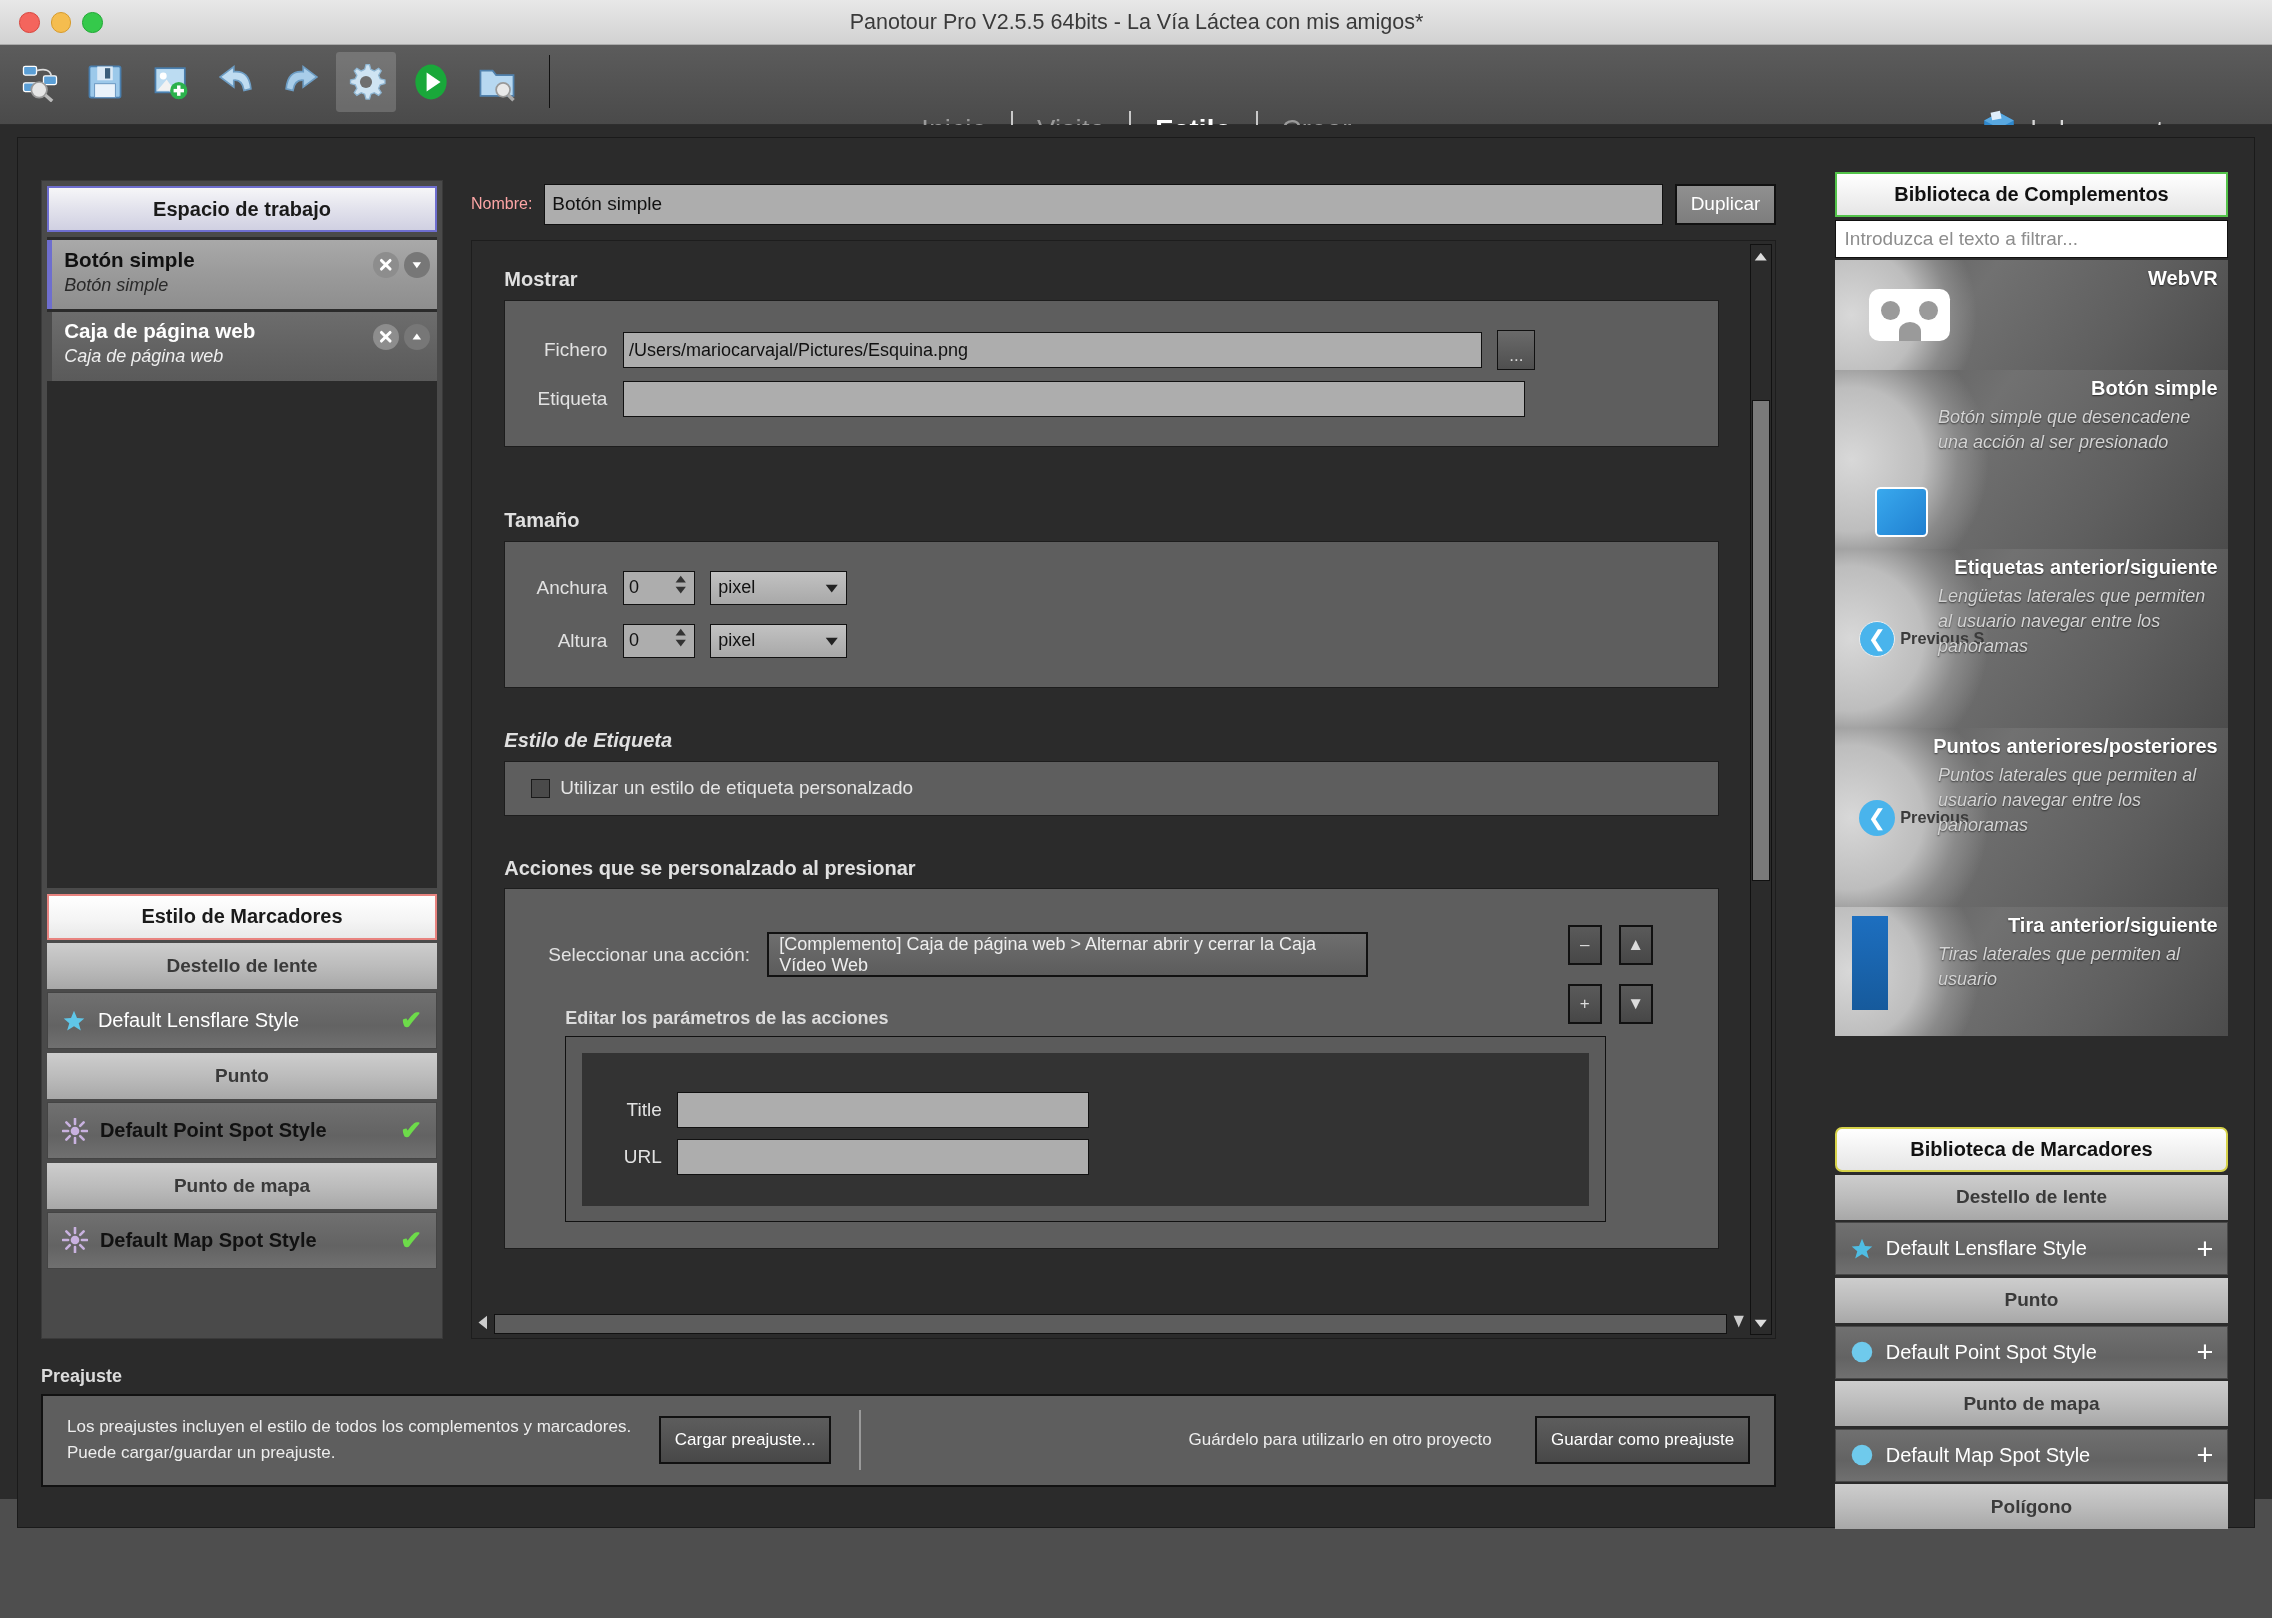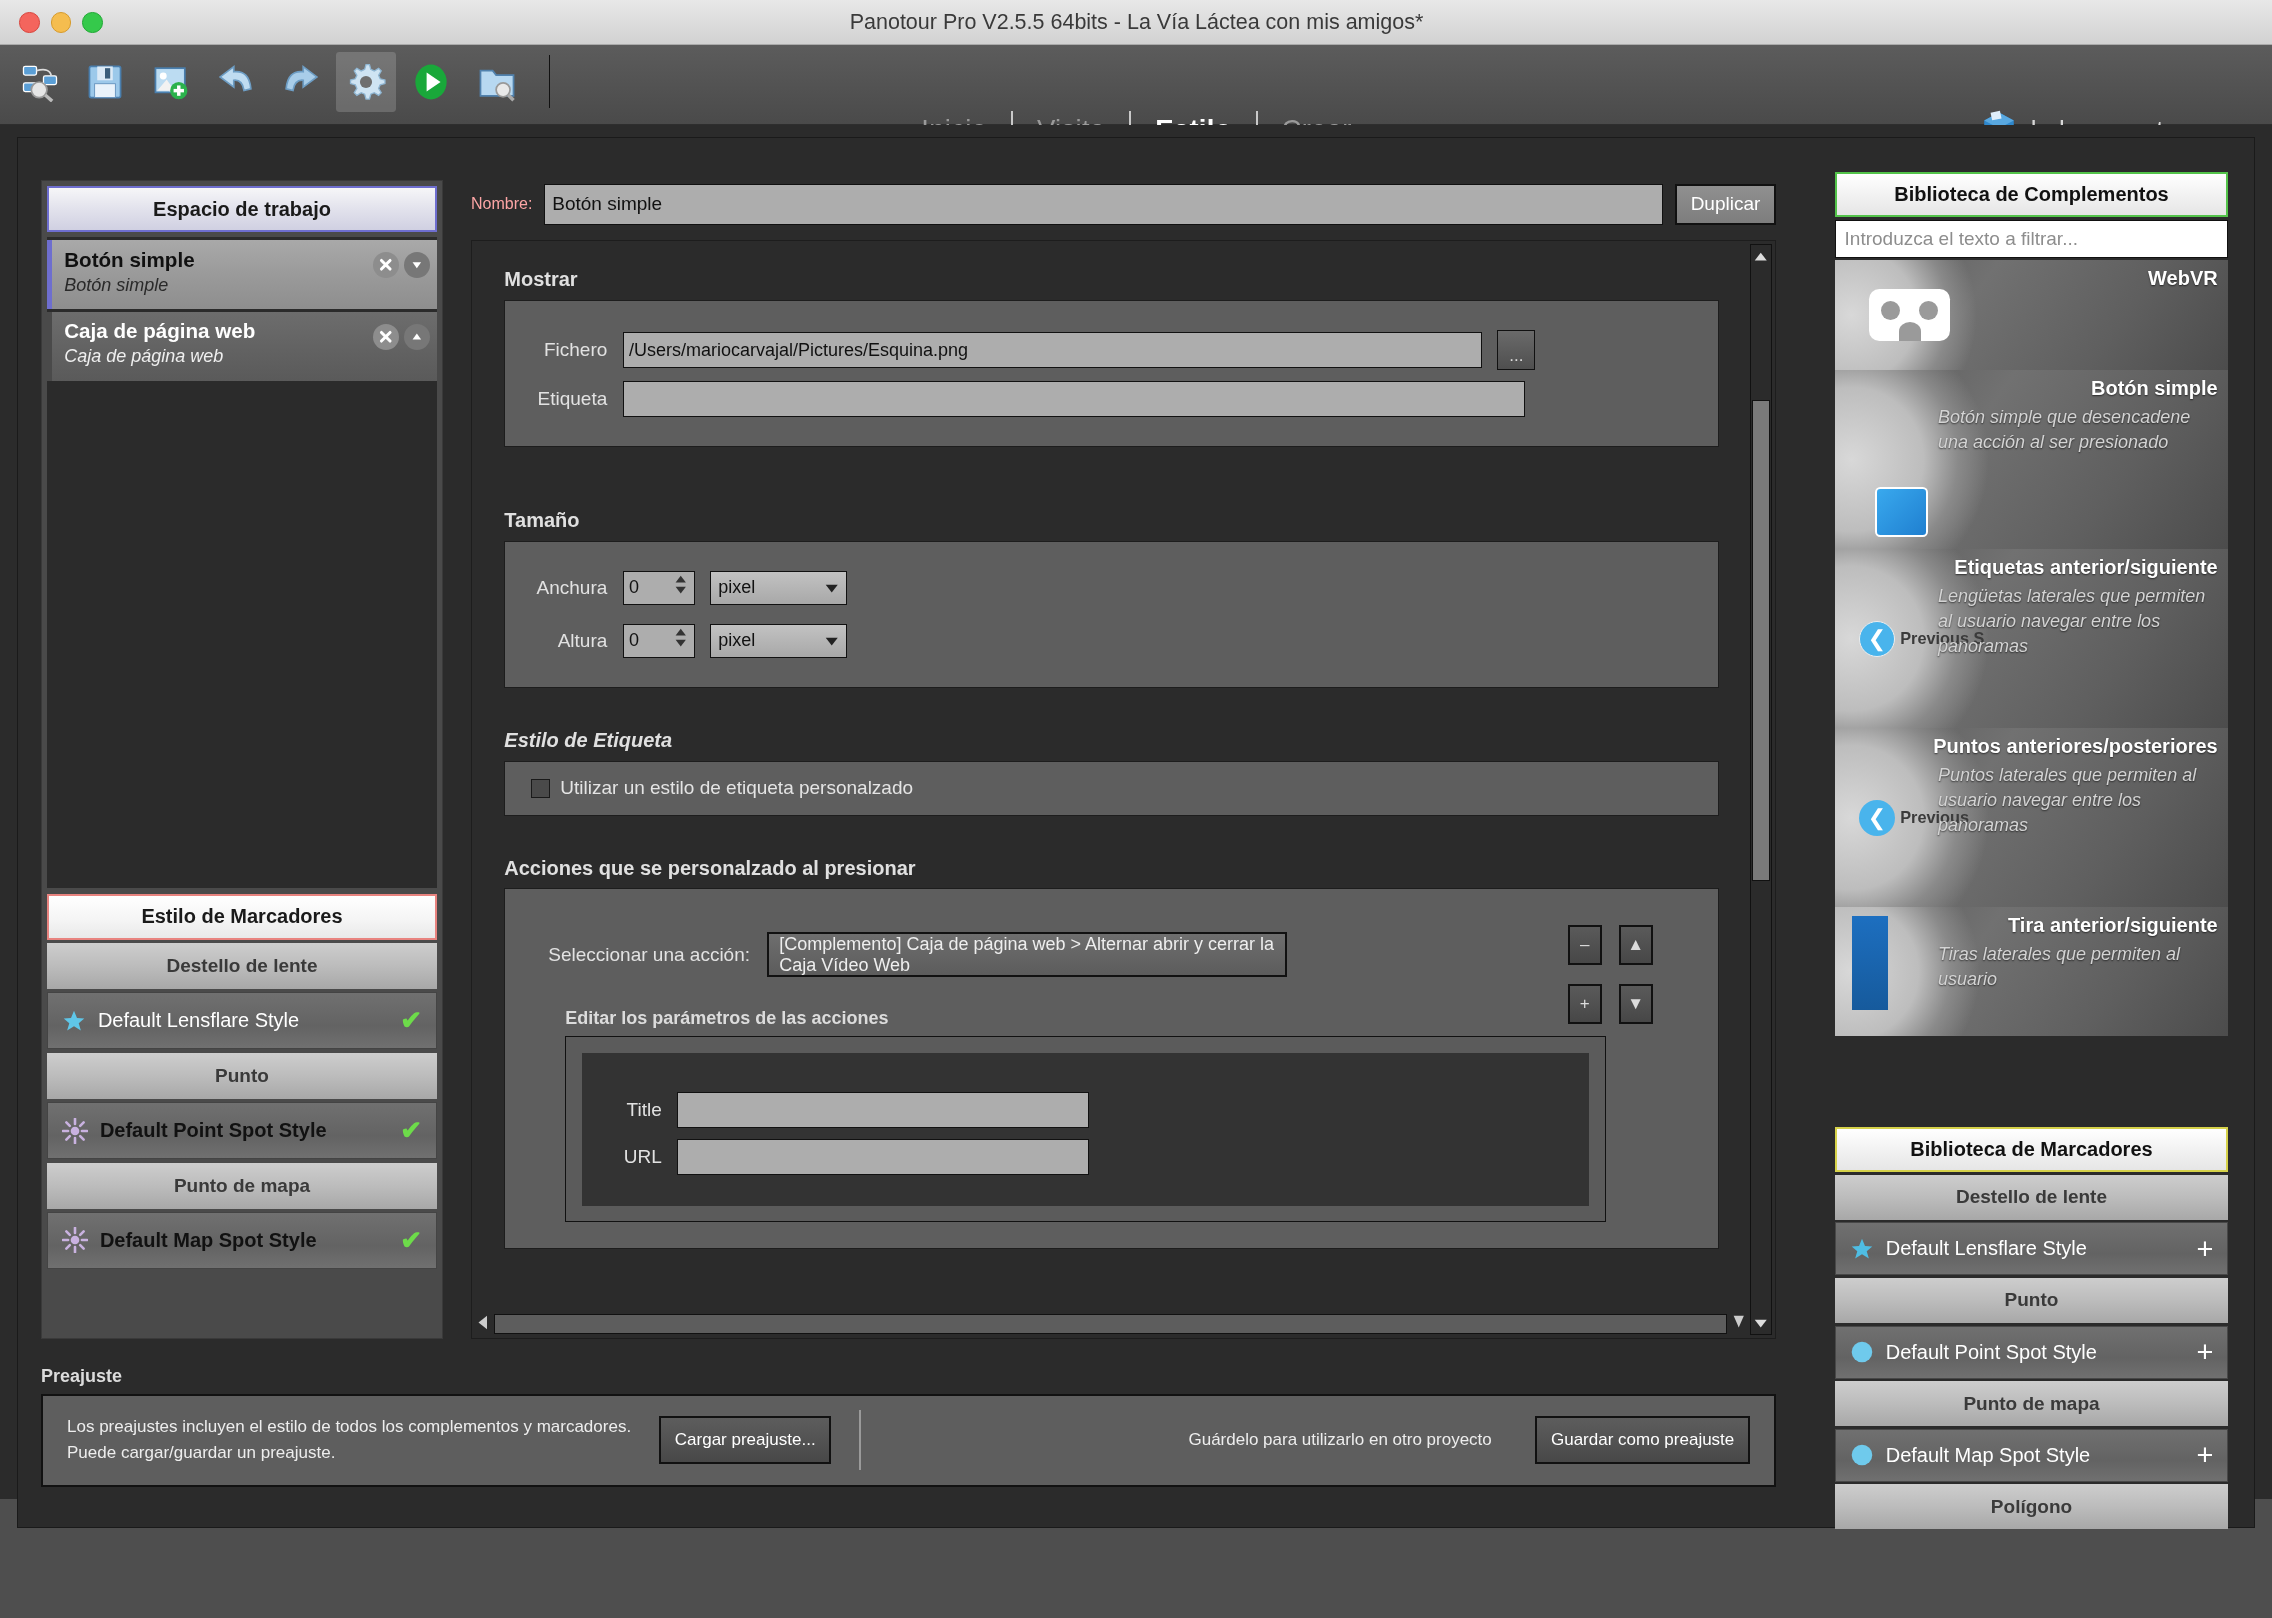--- a/index.html
+++ b/index.html
@@ -176,21 +176,21 @@
     padding: 0 6.9px; font-size: 18px; color: #111; cursor: pointer;
   }
 
   .chk-row { display: flex; align-items: center; gap: 10px; }
   .chkbox { width: 19px; height: 19px; background: #4a4a4a; border: 1.7px solid #1a1a1a; cursor: pointer; }
   .chk-label { font-size: 19px; color: #e4e4e4; }
 
   .act-row { display: flex; align-items: center; gap: 17px; margin-top: 43px; }
   .act-label { font-size: 19px; color: #e2e2e2; }
   .act-combo {
-    width: 520px; height: 45px; background: linear-gradient(to bottom,#6e6e6e,#5c5c5c);
+    width: 601px; height: 45px; background: linear-gradient(to bottom,#6e6e6e,#5c5c5c);
     border: 2.6px solid #111; display: flex; align-items: flex-start; padding: 0 10.3px;
     font-size: 18px; color: #eee; cursor: pointer;
   }
   .mini-btn {
     width: 34px; height: 40px; background: linear-gradient(to bottom,#5a5a5a,#474747);
     border: 2.6px solid #111; color: #ddd; font-size: 17px; cursor: pointer;
     display: flex; align-items: center; justify-content: center;
   }
 
   .params-title { font-size: 18px; font-weight: bold; color: #dcdcdc; margin: 31px 0 6.9px 60px; }
@@ -205,21 +205,21 @@
   .hs-thumb { position: absolute; left: 19px; right: 19px; top: 0.9px; bottom: 0.9px; background: #5d5d5d; border: 1.7px solid #111; }
 
   
   .rightpanel { position: absolute; left: 1835px; top: 172px; width: 393px; height: 1340px; }
   .rp-header {
     height: 45px; border: 2.6px solid #53c34a;
     background: linear-gradient(to bottom,#ffffff 0%,#f2f2f2 50%,#e6e6e6 100%);
     display: flex; align-items: center; justify-content: center;
     font-size: 20px; font-weight: bold; color: #111; cursor: pointer;
   }
-  .rp-header.yellow { border-color: #d6d24a; }
+  .rp-header.yellow { border-color: #d6d24a; border-radius: 7px; }
   .rp-filter {
     height: 38px; margin-top: 2.6px; background: #fff; border: 1.7px solid #111;
     display: flex; align-items: center; padding: 0 8.6px;
     font-size: 19px; color: #8d8d8d; cursor: text;
   }
   .rp-cards { position: relative; margin-top: 2.6px; height: 867px; overflow: hidden; }
   .rp-card {
     position: relative; overflow: hidden; cursor: pointer;
     background: linear-gradient(125deg,#5a5a5a 0%,#717171 35%,#5f5f5f 70%,#4c4c4c 100%);
   }

